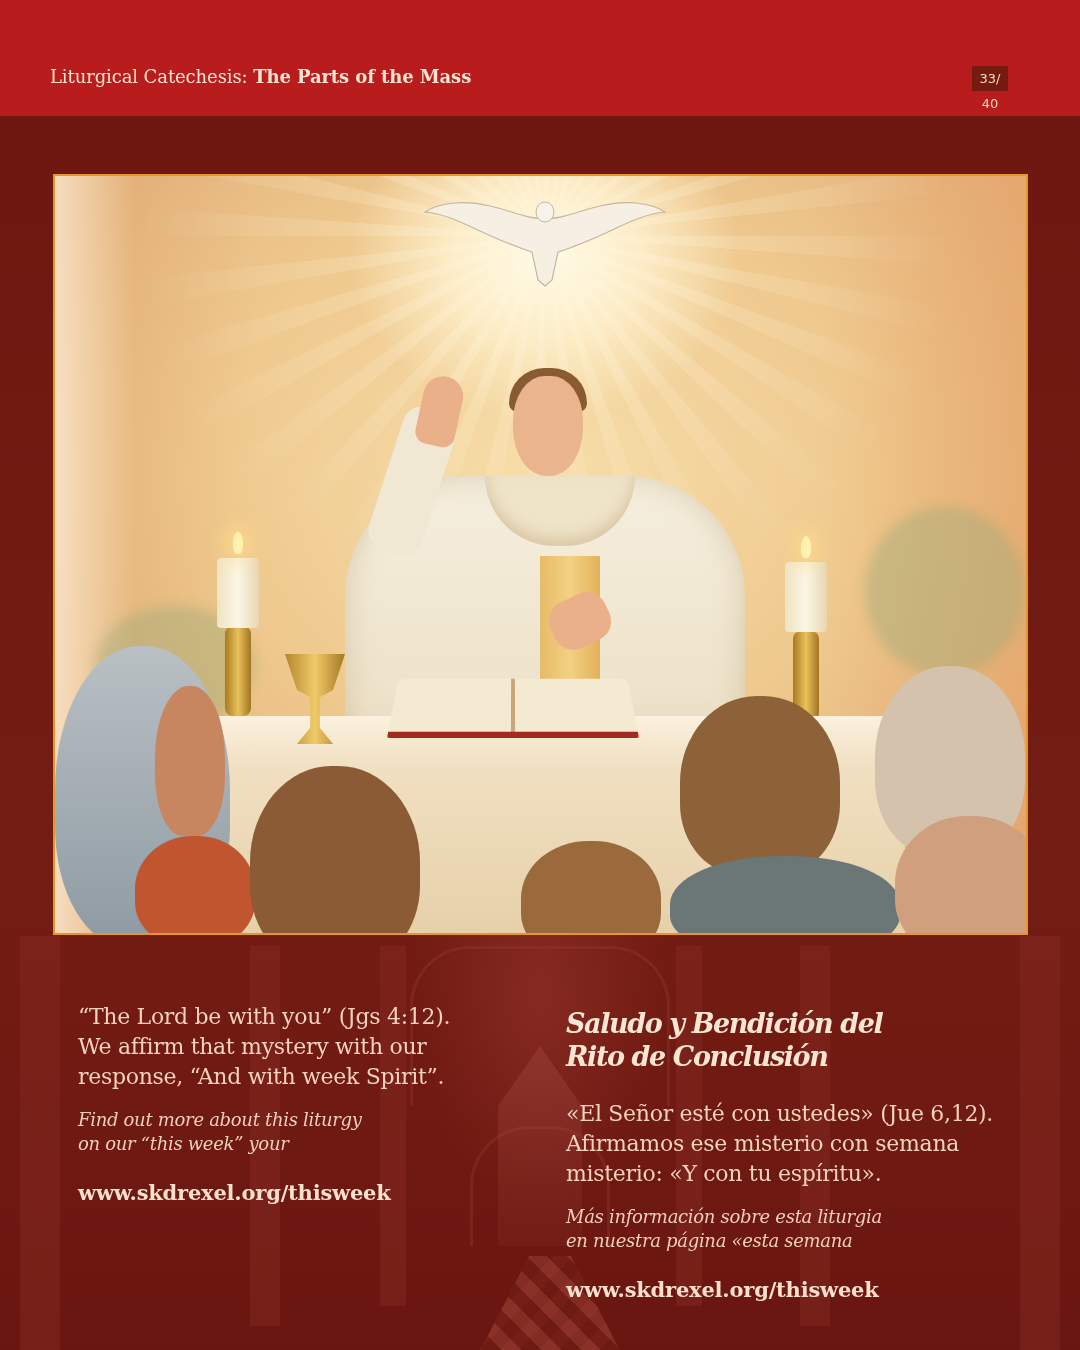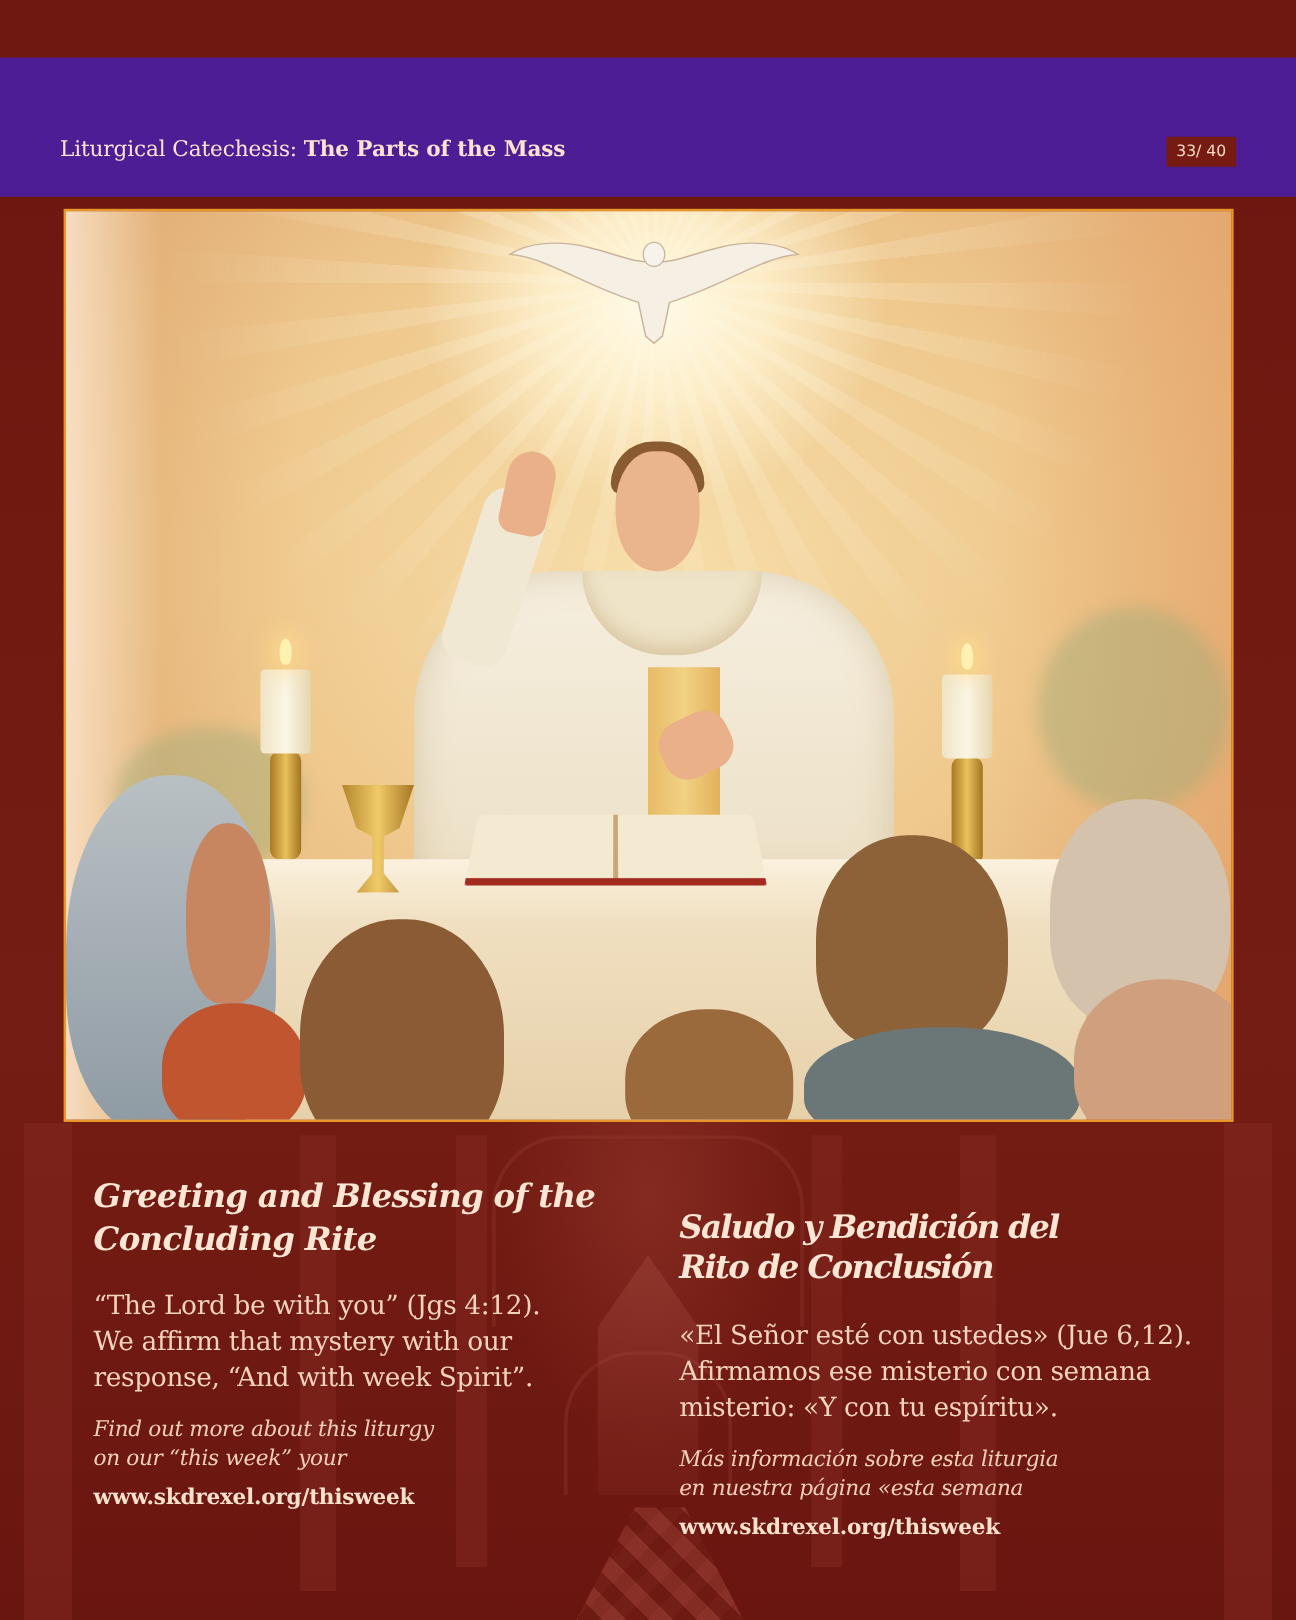--- a/index.html
+++ b/index.html
@@ -7,32 +7,31 @@
   body {
     position: relative;
     background: #6e1811;
     font-family: "DejaVu Serif", "Liberation Serif", serif;
     color: #f6dcc9;
   }
 
   
   .header {
     position: absolute; left: 0; top: 0; width: 1080px; height: 116px;
-    background: #4c1d95;
-    margin-top: 48px;
+    background: #b91c1c;
   }
   .header-title {
     position: absolute; top: 66px;
     font-size: 18px; color: #fbe3d1; white-space: nowrap; letter-spacing: -0.1px;
   }
   .header-title.en { left: 50px; }
   .header-title.es { left: 539px; }
   .header-title .strong { font-weight: bold; }
   .page-badge {
-    position: absolute; left: 972px; top: 66px; width: 58px; height: 25px;
+    position: absolute; left: 972px; top: 66px; width: 36px; height: 25px;
     background: #751b12; color: #f6d8c3;
     font-size: 13px; line-height: 25px; text-align: center;
     font-family: "DejaVu Sans", sans-serif;
   }
 
   
   .bg-church {
     position: absolute; left: 0; top: 116px; width: 1080px; height: 1234px;
     background:
       radial-gradient(ellipse 180px 300px at 540px 880px, rgba(150,55,45,0.55), transparent 70%),
@@ -169,21 +168,21 @@
   .col-body {
     margin-top: 22px; font-size: 22px; line-height: 30px; color: #f4d3bd;
     font-family: "DejaVu Serif", serif; letter-spacing: -0.3px;
   }
   .col.es .col-body { margin-top: 26px; }
   .col-more {
     margin-top: 16px; font-size: 18px; line-height: 24px; font-style: italic;
     color: #f1cfb8; letter-spacing: -0.3px;
   }
   .col-link {
-    display: block; margin-top: 9px; font-size: 18px; font-weight: bold;
+    display: block; margin-top: 24px; font-size: 21px; font-weight: bold;
     color: #fbe1cd; text-decoration: none; letter-spacing: -0.2px;
   }
 </style>
 </head>
 <body>
 
 <div class="bg-church">
   <div class="pillar" style="left:20px;top:820px;width:40px;height:420px;"></div>
   <div class="pillar" style="left:250px;top:830px;width:30px;height:380px;"></div>
   <div class="pillar" style="left:380px;top:830px;width:26px;height:360px;"></div>
@@ -242,24 +241,20 @@
   <div class="person" style="left:80px;top:660px;width:120px;height:110px;background:#c0552f;"></div>
   <div class="person" style="left:195px;top:590px;width:170px;height:200px;background:#8a5b34;"></div>
   <div class="person" style="left:466px;top:665px;width:140px;height:120px;background:#9a6a3d;"></div>
   <div class="person" style="left:625px;top:520px;width:160px;height:180px;background:#8d6238;"></div>
   <div class="person" style="left:615px;top:680px;width:230px;height:100px;background:#6b7677;"></div>
   <div class="person" style="left:820px;top:490px;width:150px;height:190px;background:#d4c2ad;"></div>
   <div class="person" style="left:840px;top:640px;width:150px;height:140px;background:#d0a07e;"></div>
 </div>
 
 <div class="col en">
-  <h2 class="col-title">
-    <span>Greeting and Blessing of the</span><br>
-    <span>Concluding Rite</span>
-  </h2>
   <p class="col-body">
     <span>“The Lord be with you” (Jgs 4:12).</span><br>
     <span>We affirm that mystery with our</span><br>
     <span>response, “And with week Spirit”.</span>
   </p>
   <p class="col-more">
     <span>Find out more about this liturgy</span><br>
     <span>on our “this week” your</span>
   </p>
   <a class="col-link">www.skdrexel.org/thisweek</a>

